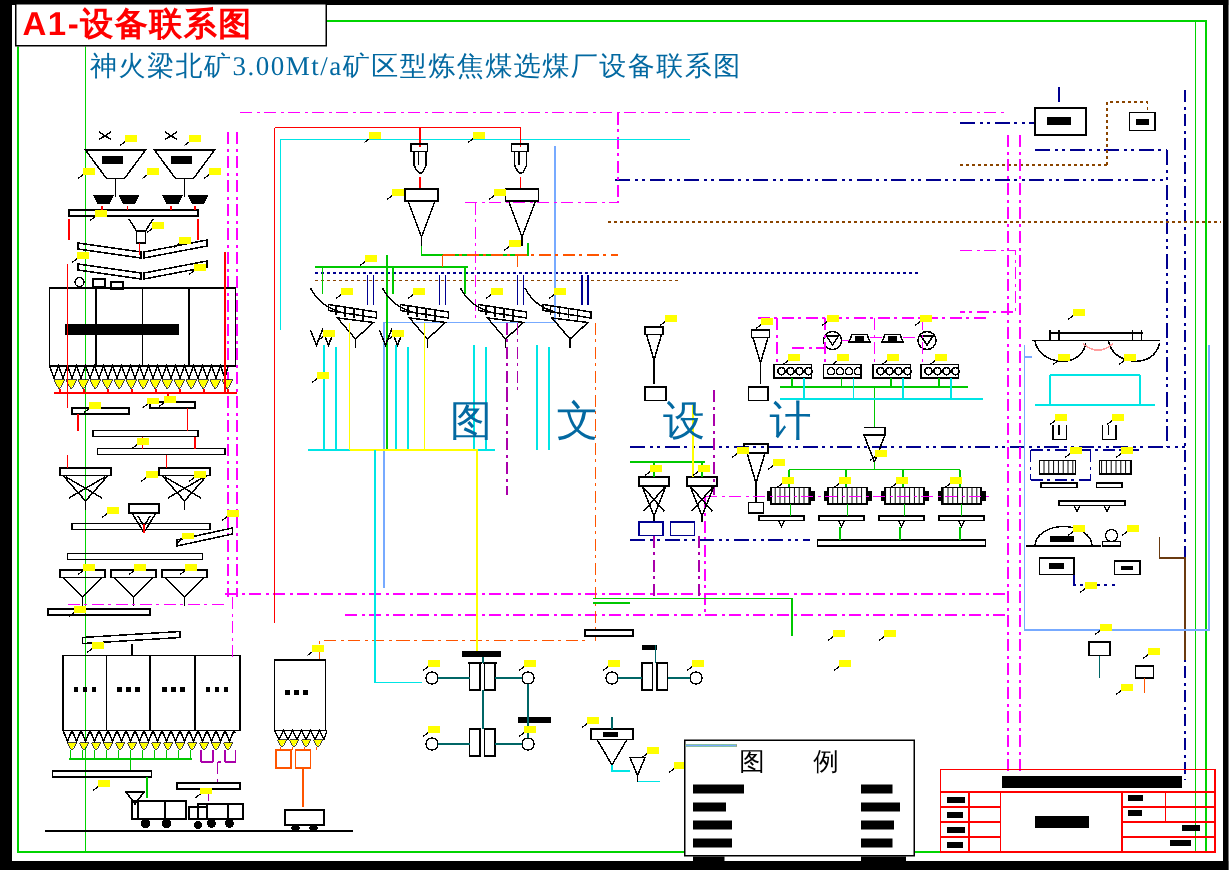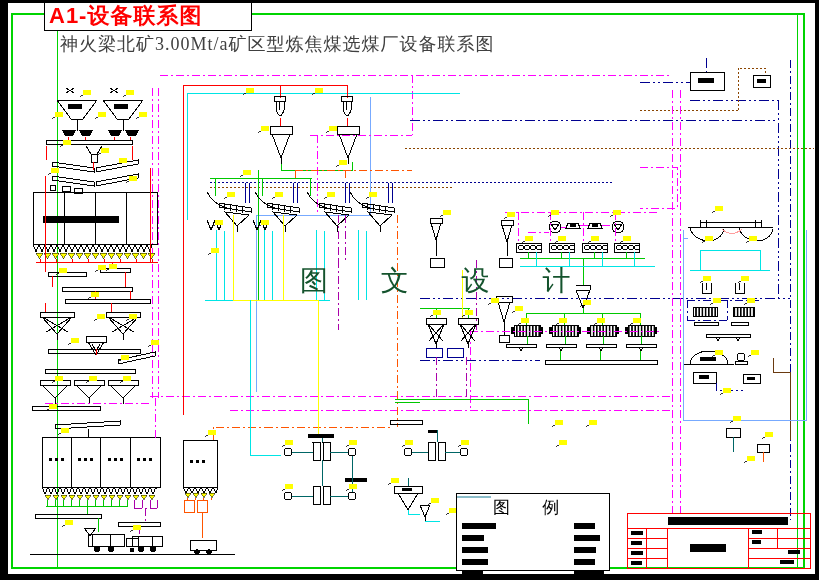--- a/index.html
+++ b/index.html
@@ -11,25 +11,25 @@
   .blk{fill:none;stroke:#000;stroke-width:1;}
   .fil{fill:#000;stroke:none;}
   .red{stroke:var(--red);} .grn{stroke:var(--green);} .cyn{stroke:var(--cyan);}
   .lbu{stroke:var(--lightblue);} .mag{stroke:var(--magenta);} .pur{stroke:var(--purple);}
   .nvy{stroke:var(--navy);} .olv{stroke:var(--olive);} .org{stroke:var(--orange);}
   .yel{stroke:var(--yellow);} .tea{stroke:var(--teal);} .pnk{stroke:var(--pink);}
   .brn{stroke:#6a3a10;}
   .dd{stroke-dasharray:8 3 2 3;} .ddd{stroke-dasharray:10 3 2 3 2 3;} .dot{stroke-dasharray:2 2;}
   .doc-tag{position:absolute;left:10px;top:2px;width:202px;height:27px;border:1.5px solid #000;
     color:var(--titlered);font-weight:bold;font-size:22px;line-height:26px;padding-left:4px;
-    letter-spacing:1px;background:#fff;font-family:"Liberation Sans",sans-serif;margin-left:34px;}
+    letter-spacing:1px;background:#fff;font-family:"Liberation Sans",sans-serif;}
   .main-title{position:absolute;left:60px;top:32px;width:660px;text-align:left;
-    font-size:18px;color:#404040;font-family:"Liberation Serif",serif;letter-spacing:1px;}
-  .watermark{position:absolute;left:300px;top:262px;font-size:28px;color:#14532d;
-    letter-spacing:18px;font-family:Liberation Mono, monospace;}
+    font-size:18px;color:#0369a1;font-family:"Liberation Serif",serif;letter-spacing:1px;}
+  .watermark{position:absolute;left:300px;top:262px;font-size:28px;color:#0369a1;
+    letter-spacing:18px;font-family:Liberation Serif, serif;}
   .legend{position:absolute;left:456px;top:493px;width:152px;height:76px;border:1.5px solid #000;
     background:#fff;}
   .legend-title{text-align:center;font-size:17px;letter-spacing:14px;padding-top:2px;color:#000;
     font-family:"Liberation Serif",serif;}
   .legend-cols{display:flex;justify-content:space-between;padding:2px 5px 0 5px;}
   .legend-col{display:flex;flex-direction:column;gap:3px;}
   .legend-row{display:flex;align-items:center;gap:4px;height:9px;}
   .legend-block{height:6px;background:#000;}
   .tag{fill:var(--yellow);}
 </style>

